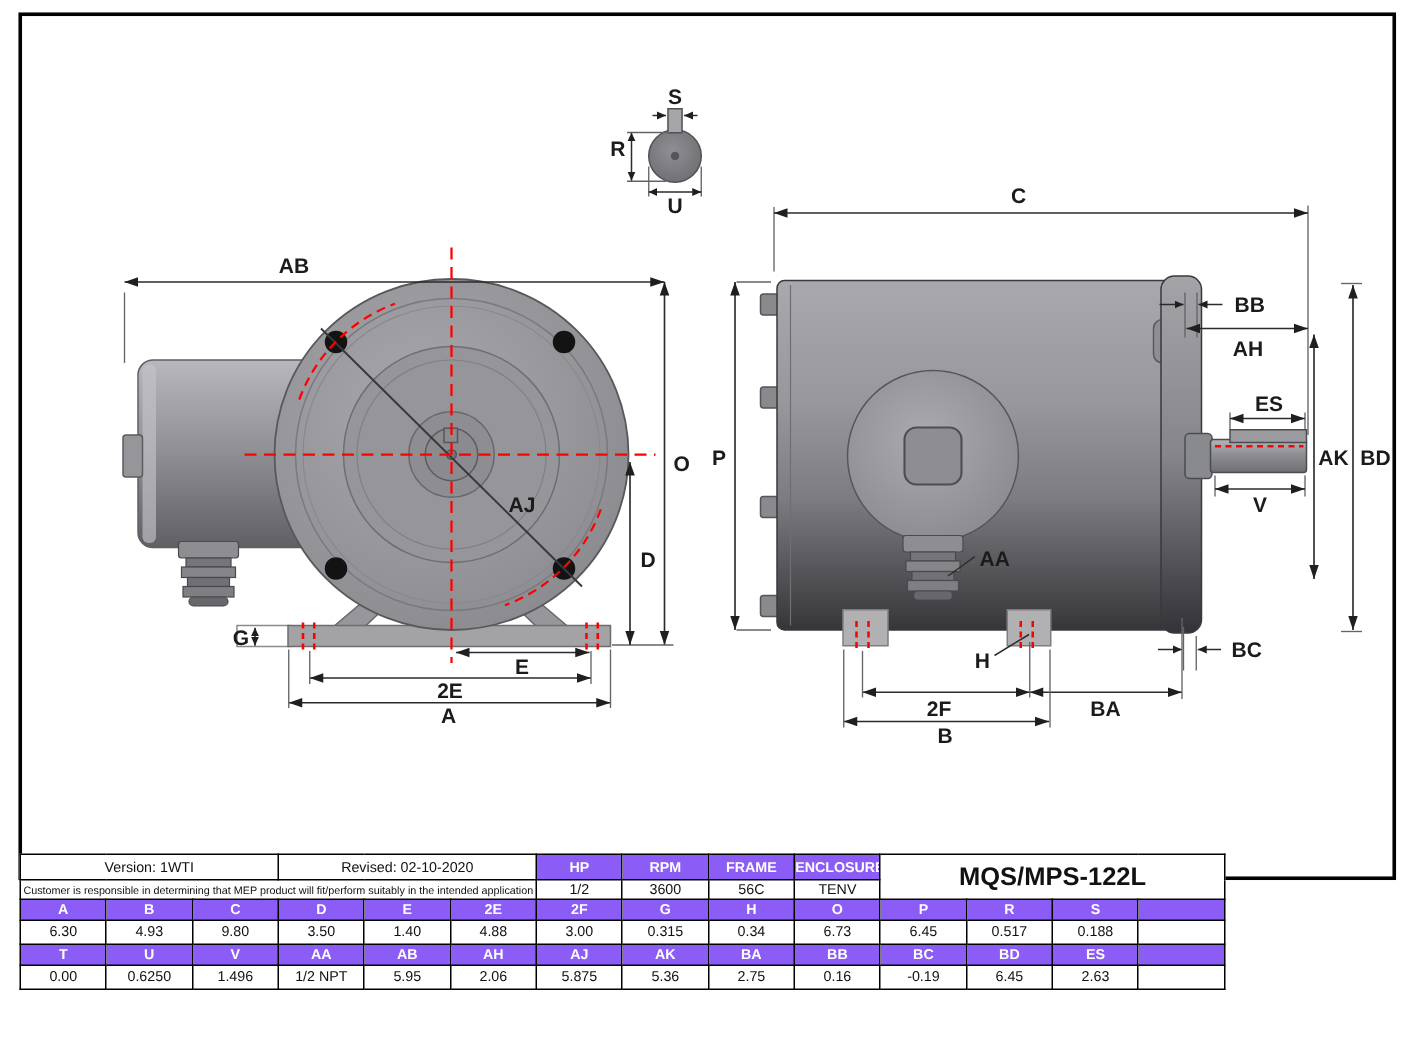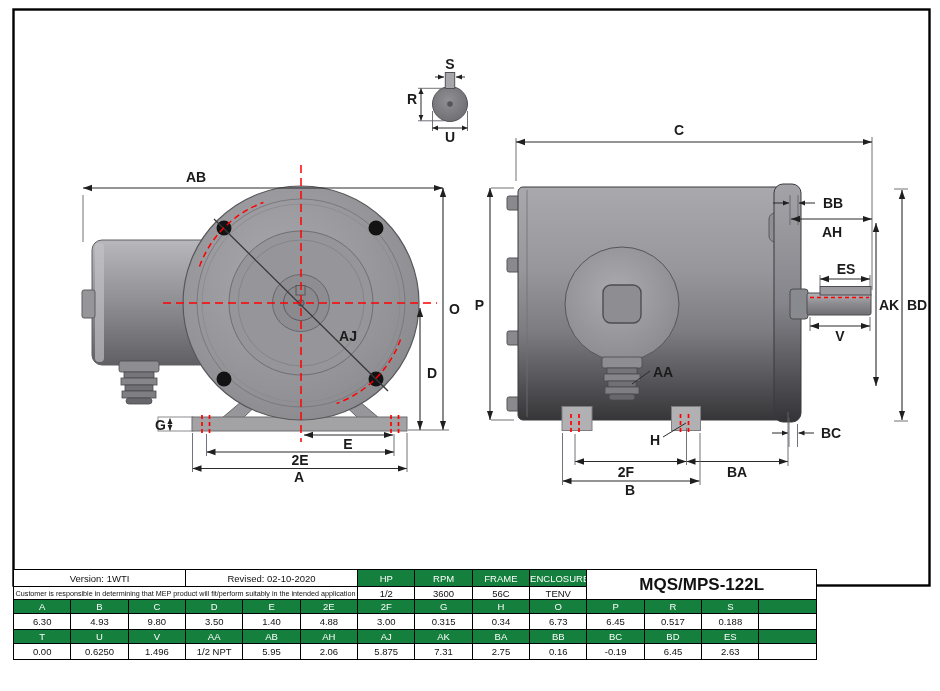--- a/index.html
+++ b/index.html
@@ -16,21 +16,21 @@
   .reda { stroke:#ff0000; stroke-width:1.5; fill:none; stroke-dasharray:6 4; }
   .reds { stroke:#ff0000; stroke-width:1.7; fill:none; stroke-dasharray:4 3; }
   text.dim { font-family:"Liberation Sans",sans-serif; font-weight:bold; font-size:14px; fill:#1b1b1b; }
   
   .dimtable {
     position:absolute; left:13px; top:569px; width:804px;
     border-collapse:collapse; table-layout:fixed; background:#fff;
   }
   .dimtable td { border:1px solid #000; text-align:center; vertical-align:middle;
                  font-size:9.5px; color:#111; padding:0; overflow:hidden; white-space:nowrap; }
-  .dimtable td.hd { background:#15803d; color:#fff; font-weight:normal; font-size:9.5px; }
+  .dimtable td.hd { background:#8b5cf6; color:#fff; font-weight:bold; font-size:9.5px; }
   .dimtable td.note { font-size:7.2px; }
   .dimtable td.model { font-weight:bold; font-size:17px; }
   .r1 { height:17px; } .r2 { height:13px; } .r3 { height:14px; }
   .r4 { height:16px; } .r5 { height:14px; } .r6 { height:16px; }
 </style>
 </head>
 <body>
 
 <div class="sheet">
 
@@ -327,21 +327,21 @@
     <td class="hd"></td>
   </tr>
   <tr class="r6">
     <td>0.00</td>
     <td>0.6250</td>
     <td>1.496</td>
     <td>1/2 NPT</td>
     <td>5.95</td>
     <td>2.06</td>
     <td>5.875</td>
-    <td>7.31</td>
+    <td>5.36</td>
     <td>2.75</td>
     <td>0.16</td>
     <td>-0.19</td>
     <td>6.45</td>
     <td>2.63</td>
     <td></td>
   </tr>
 </tbody>
     </table>
 

